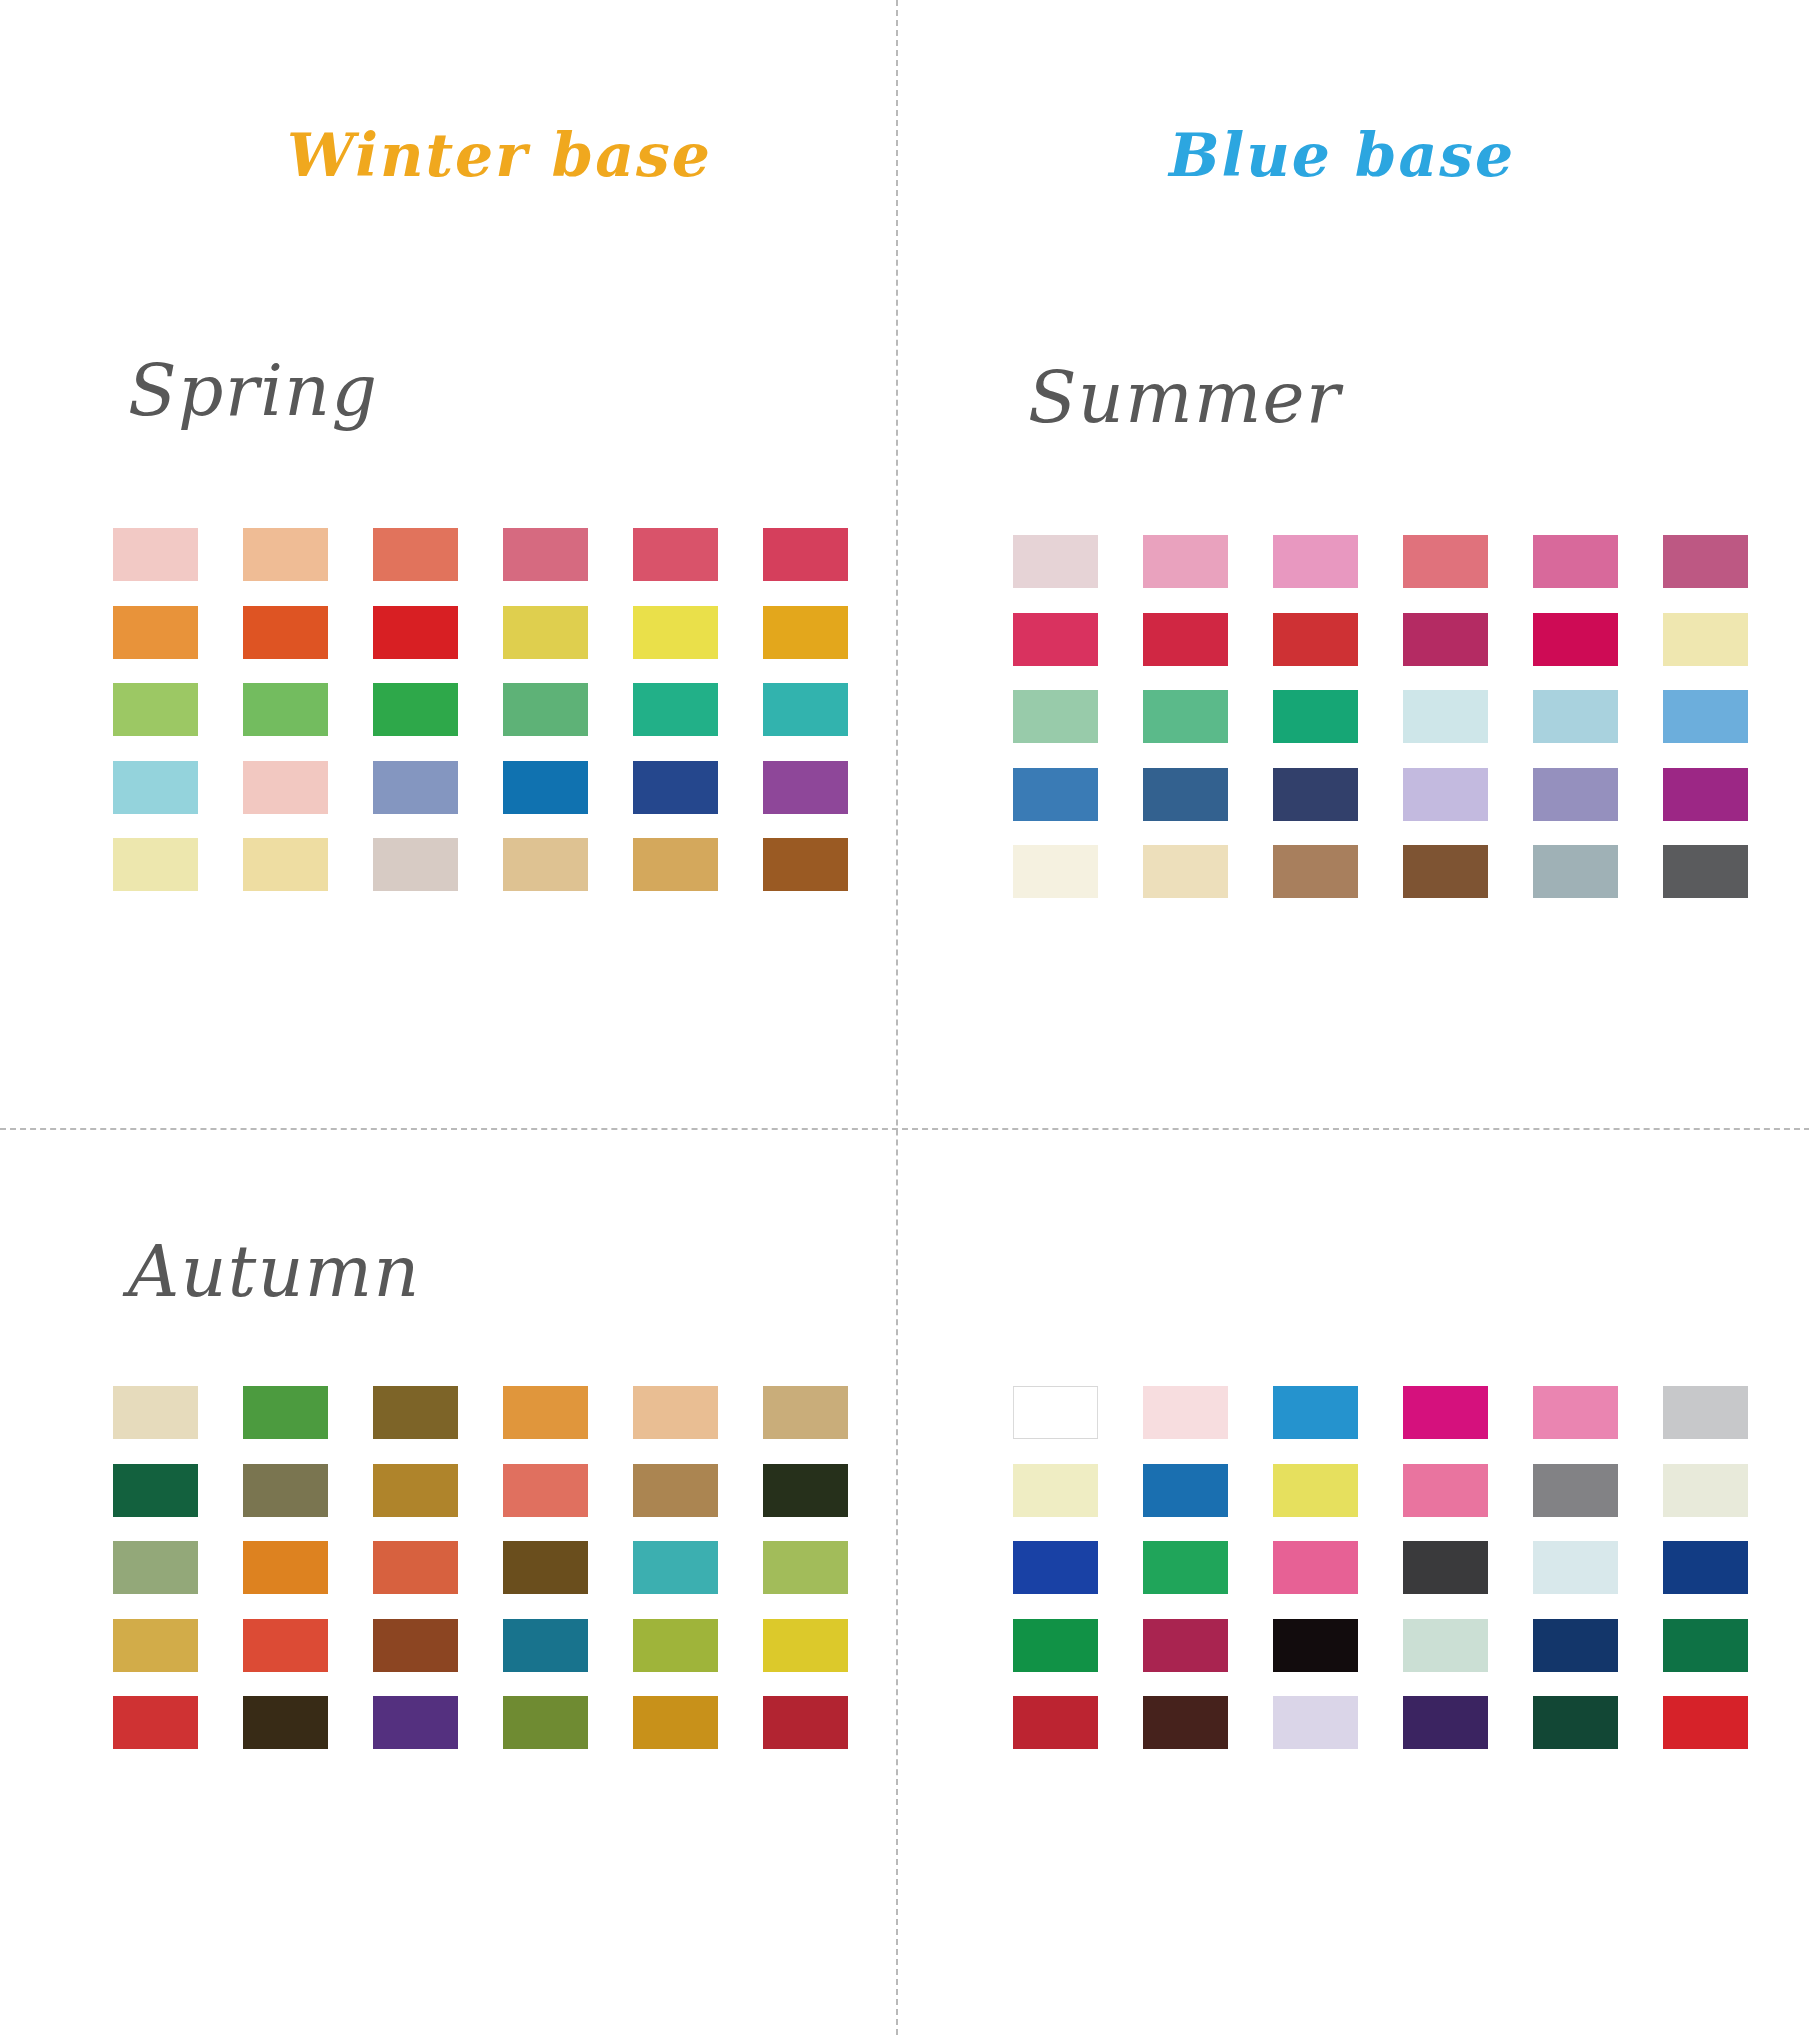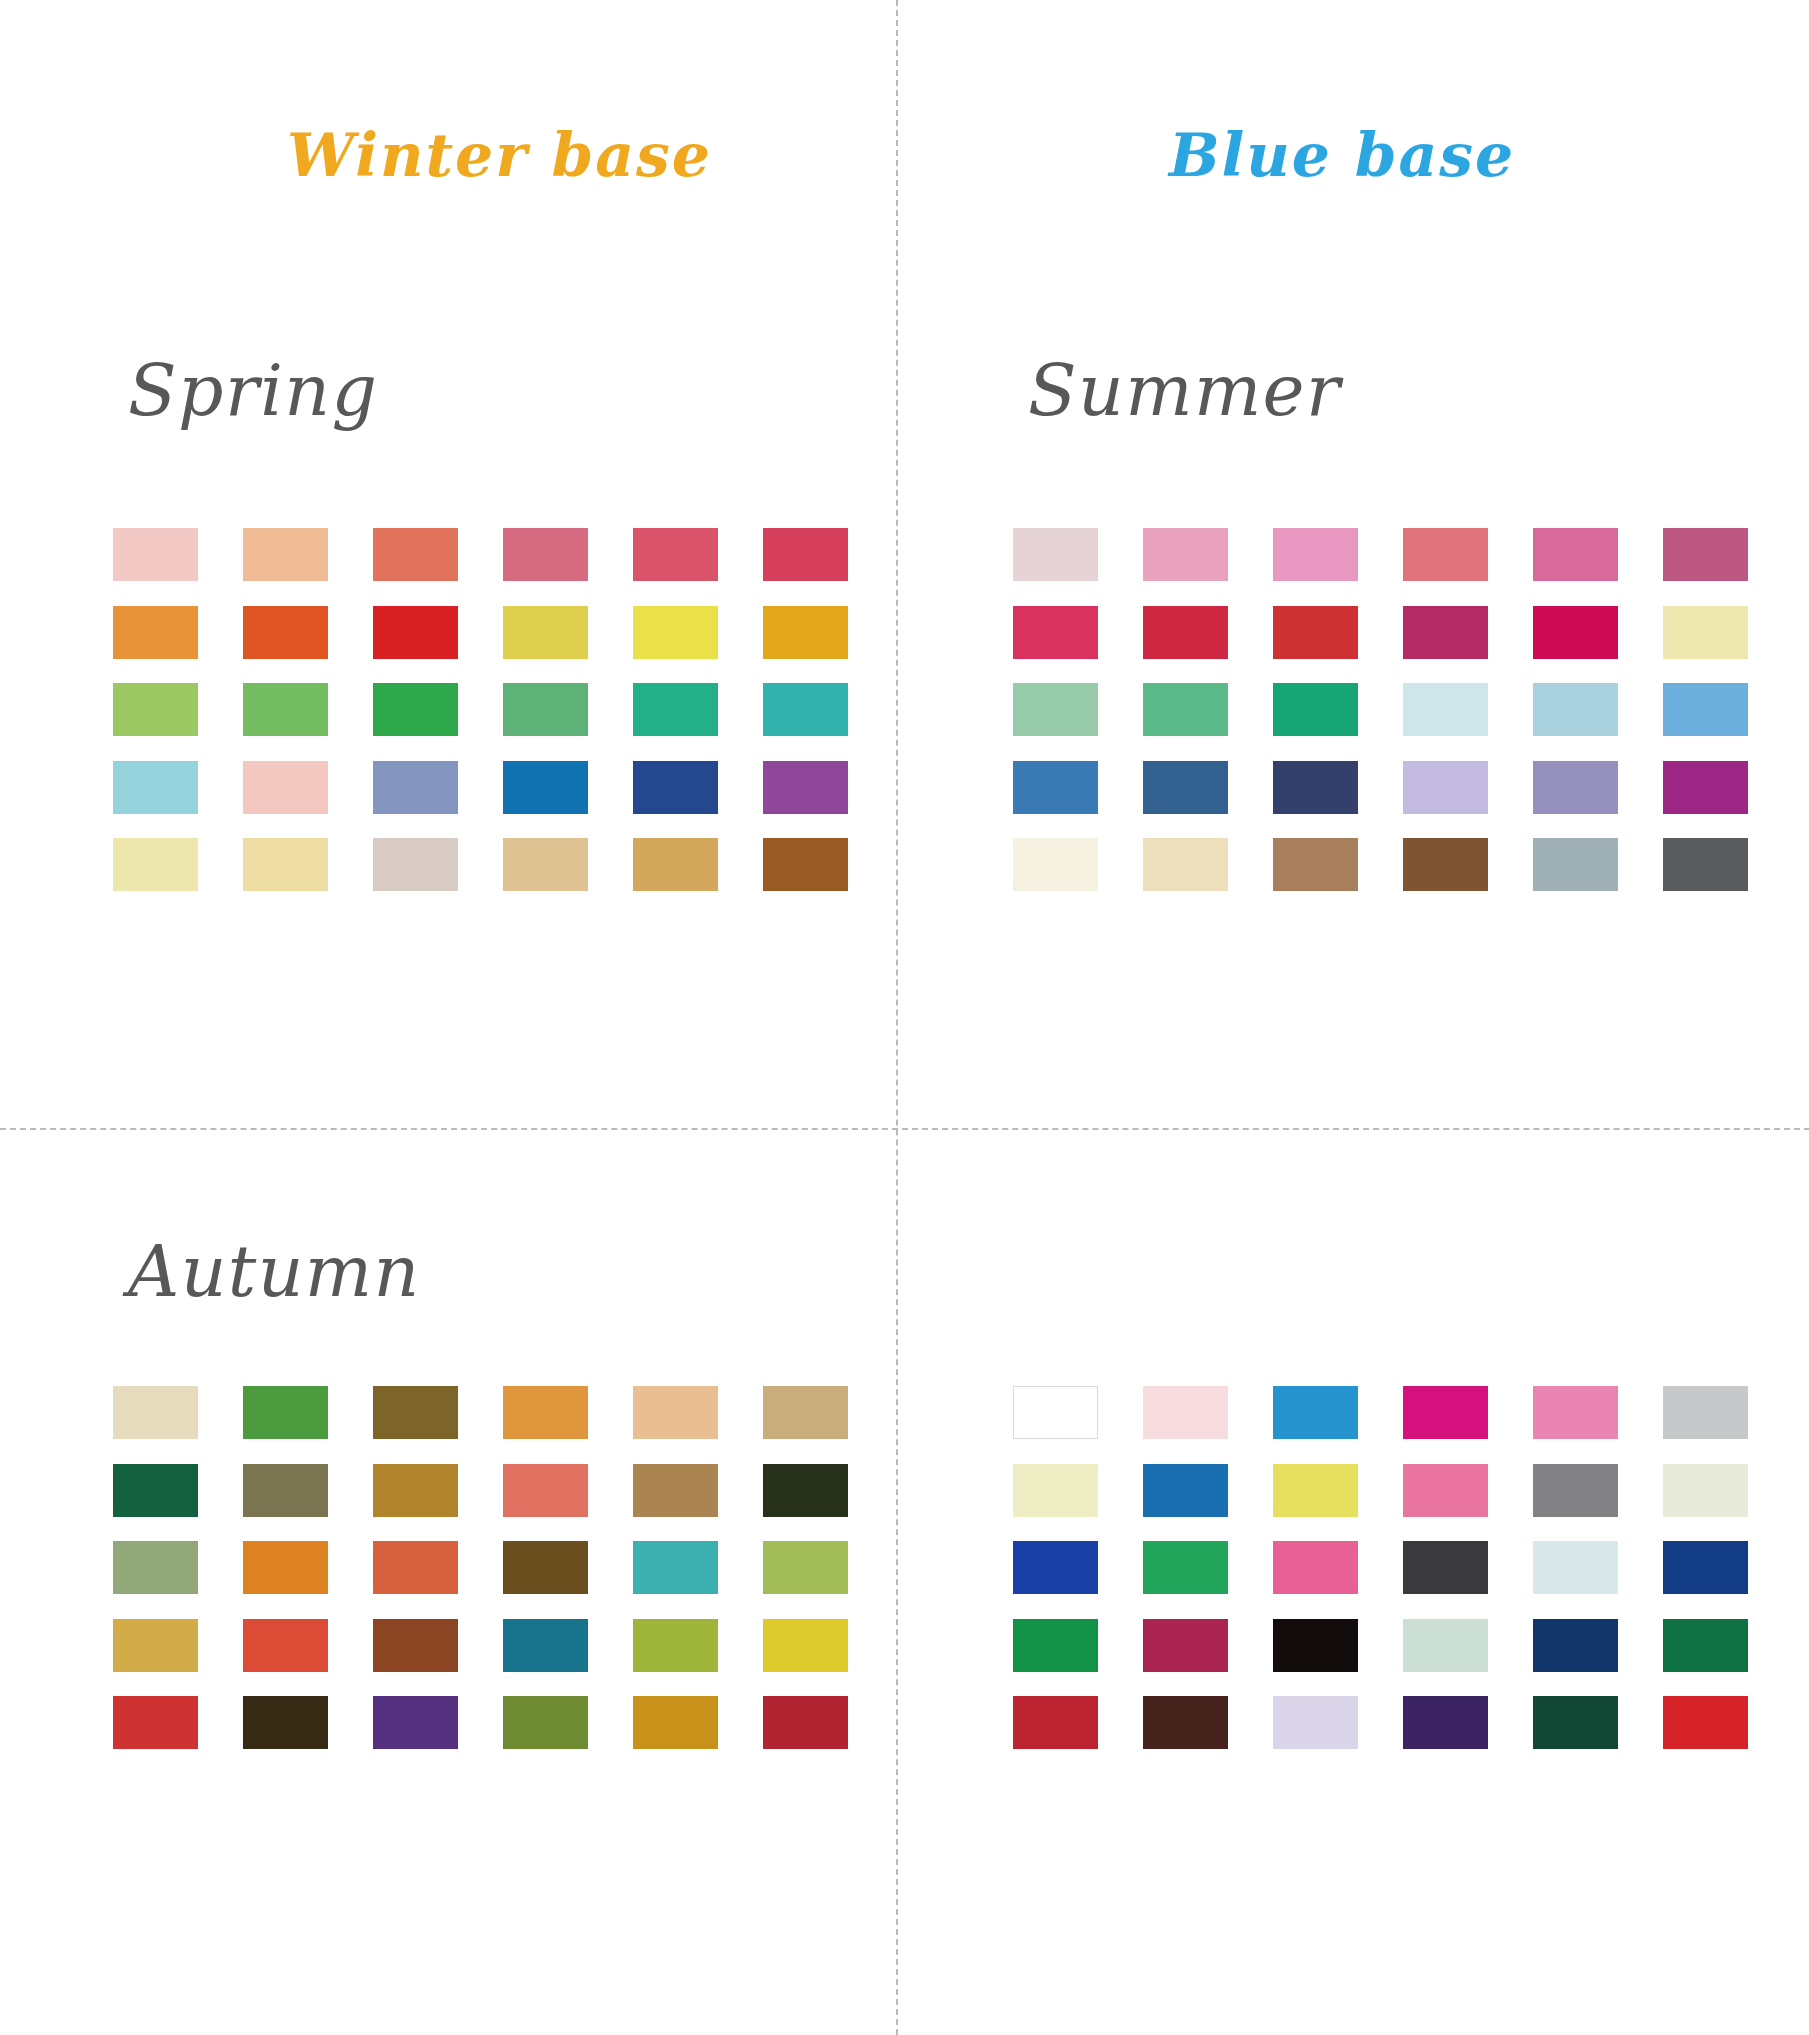--- a/index.html
+++ b/index.html
@@ -54,21 +54,21 @@
     color: #2CA6E0;
   }
 
   
   .quadrant {
     position: absolute;
     width: 895px;
     height: 1013px;
   }
   #quad-spring { left: 0;     top: 47px;  }
-  #quad-summer { left: 900px; top: 47px;  }
+  #quad-summer { left: 900px; top: 54px;  }
   #quad-autumn { left: 0;     top: 1155px; }
   #quad-winter { left: 900px; top: 1155px; }
 
   .season-title {
     position: absolute;
     left: 120px;
     top: 302px;
     font-family: "DejaVu Serif", serif;
     font-style: italic;
     font-size: 71px;

